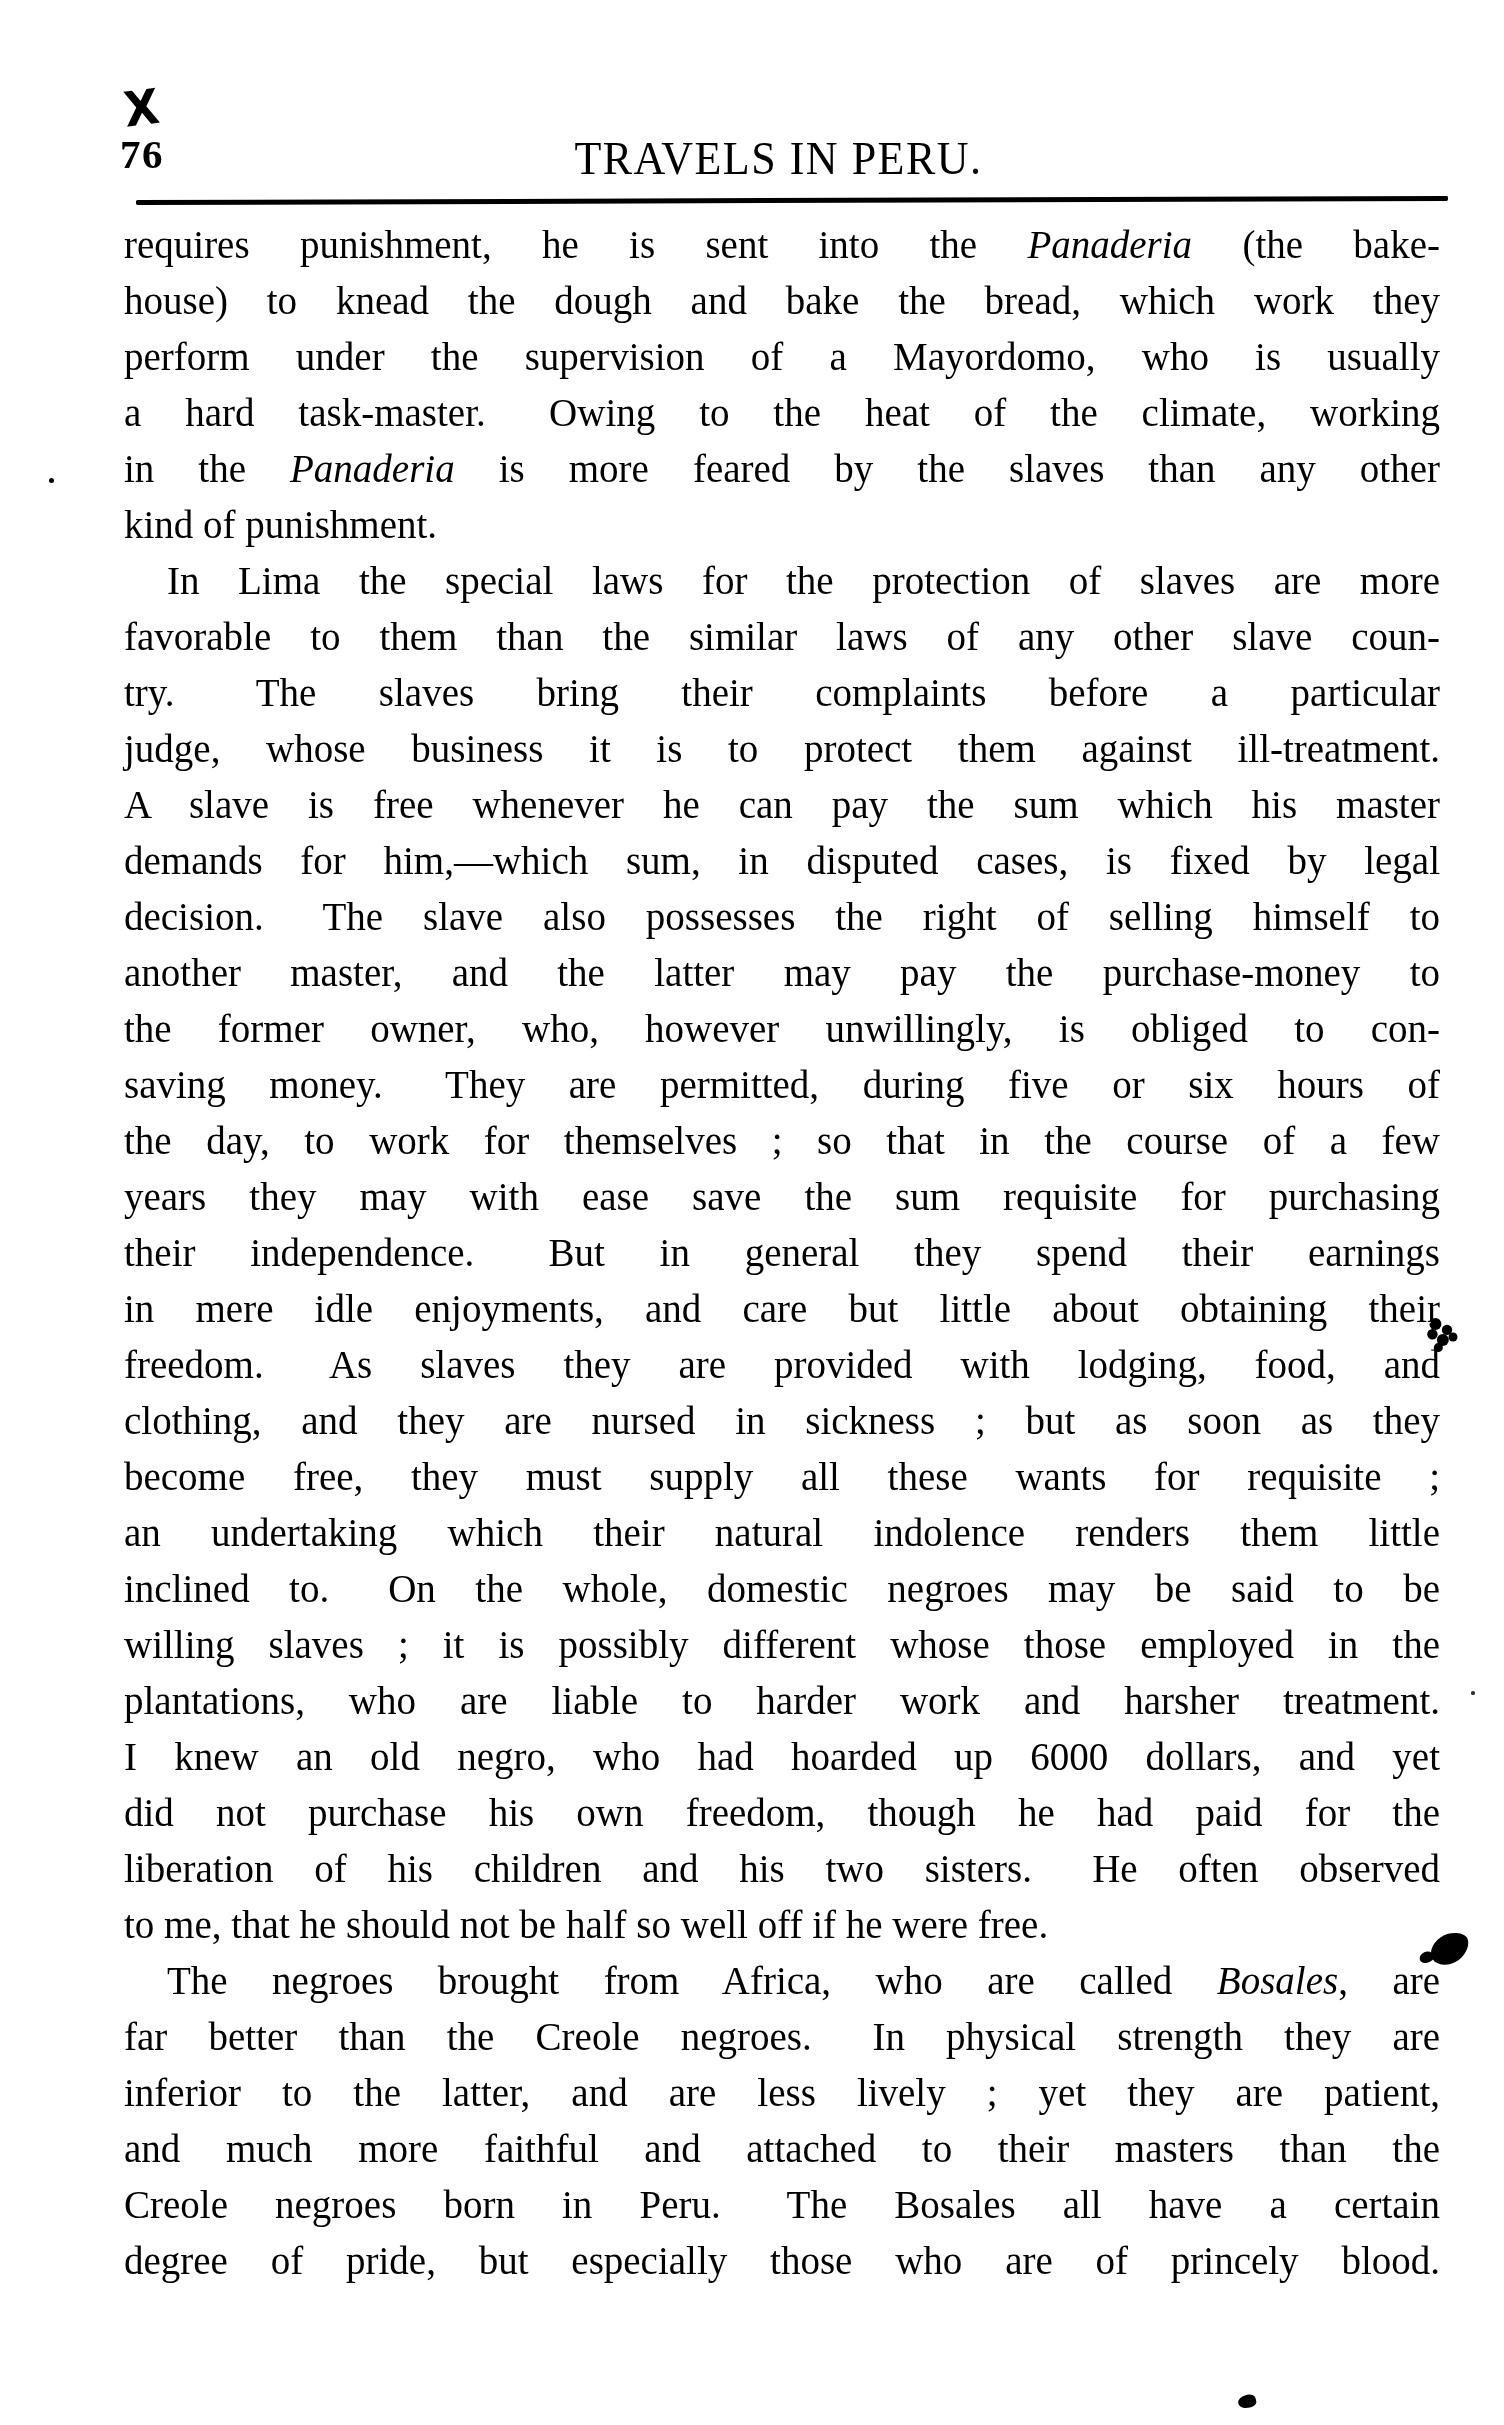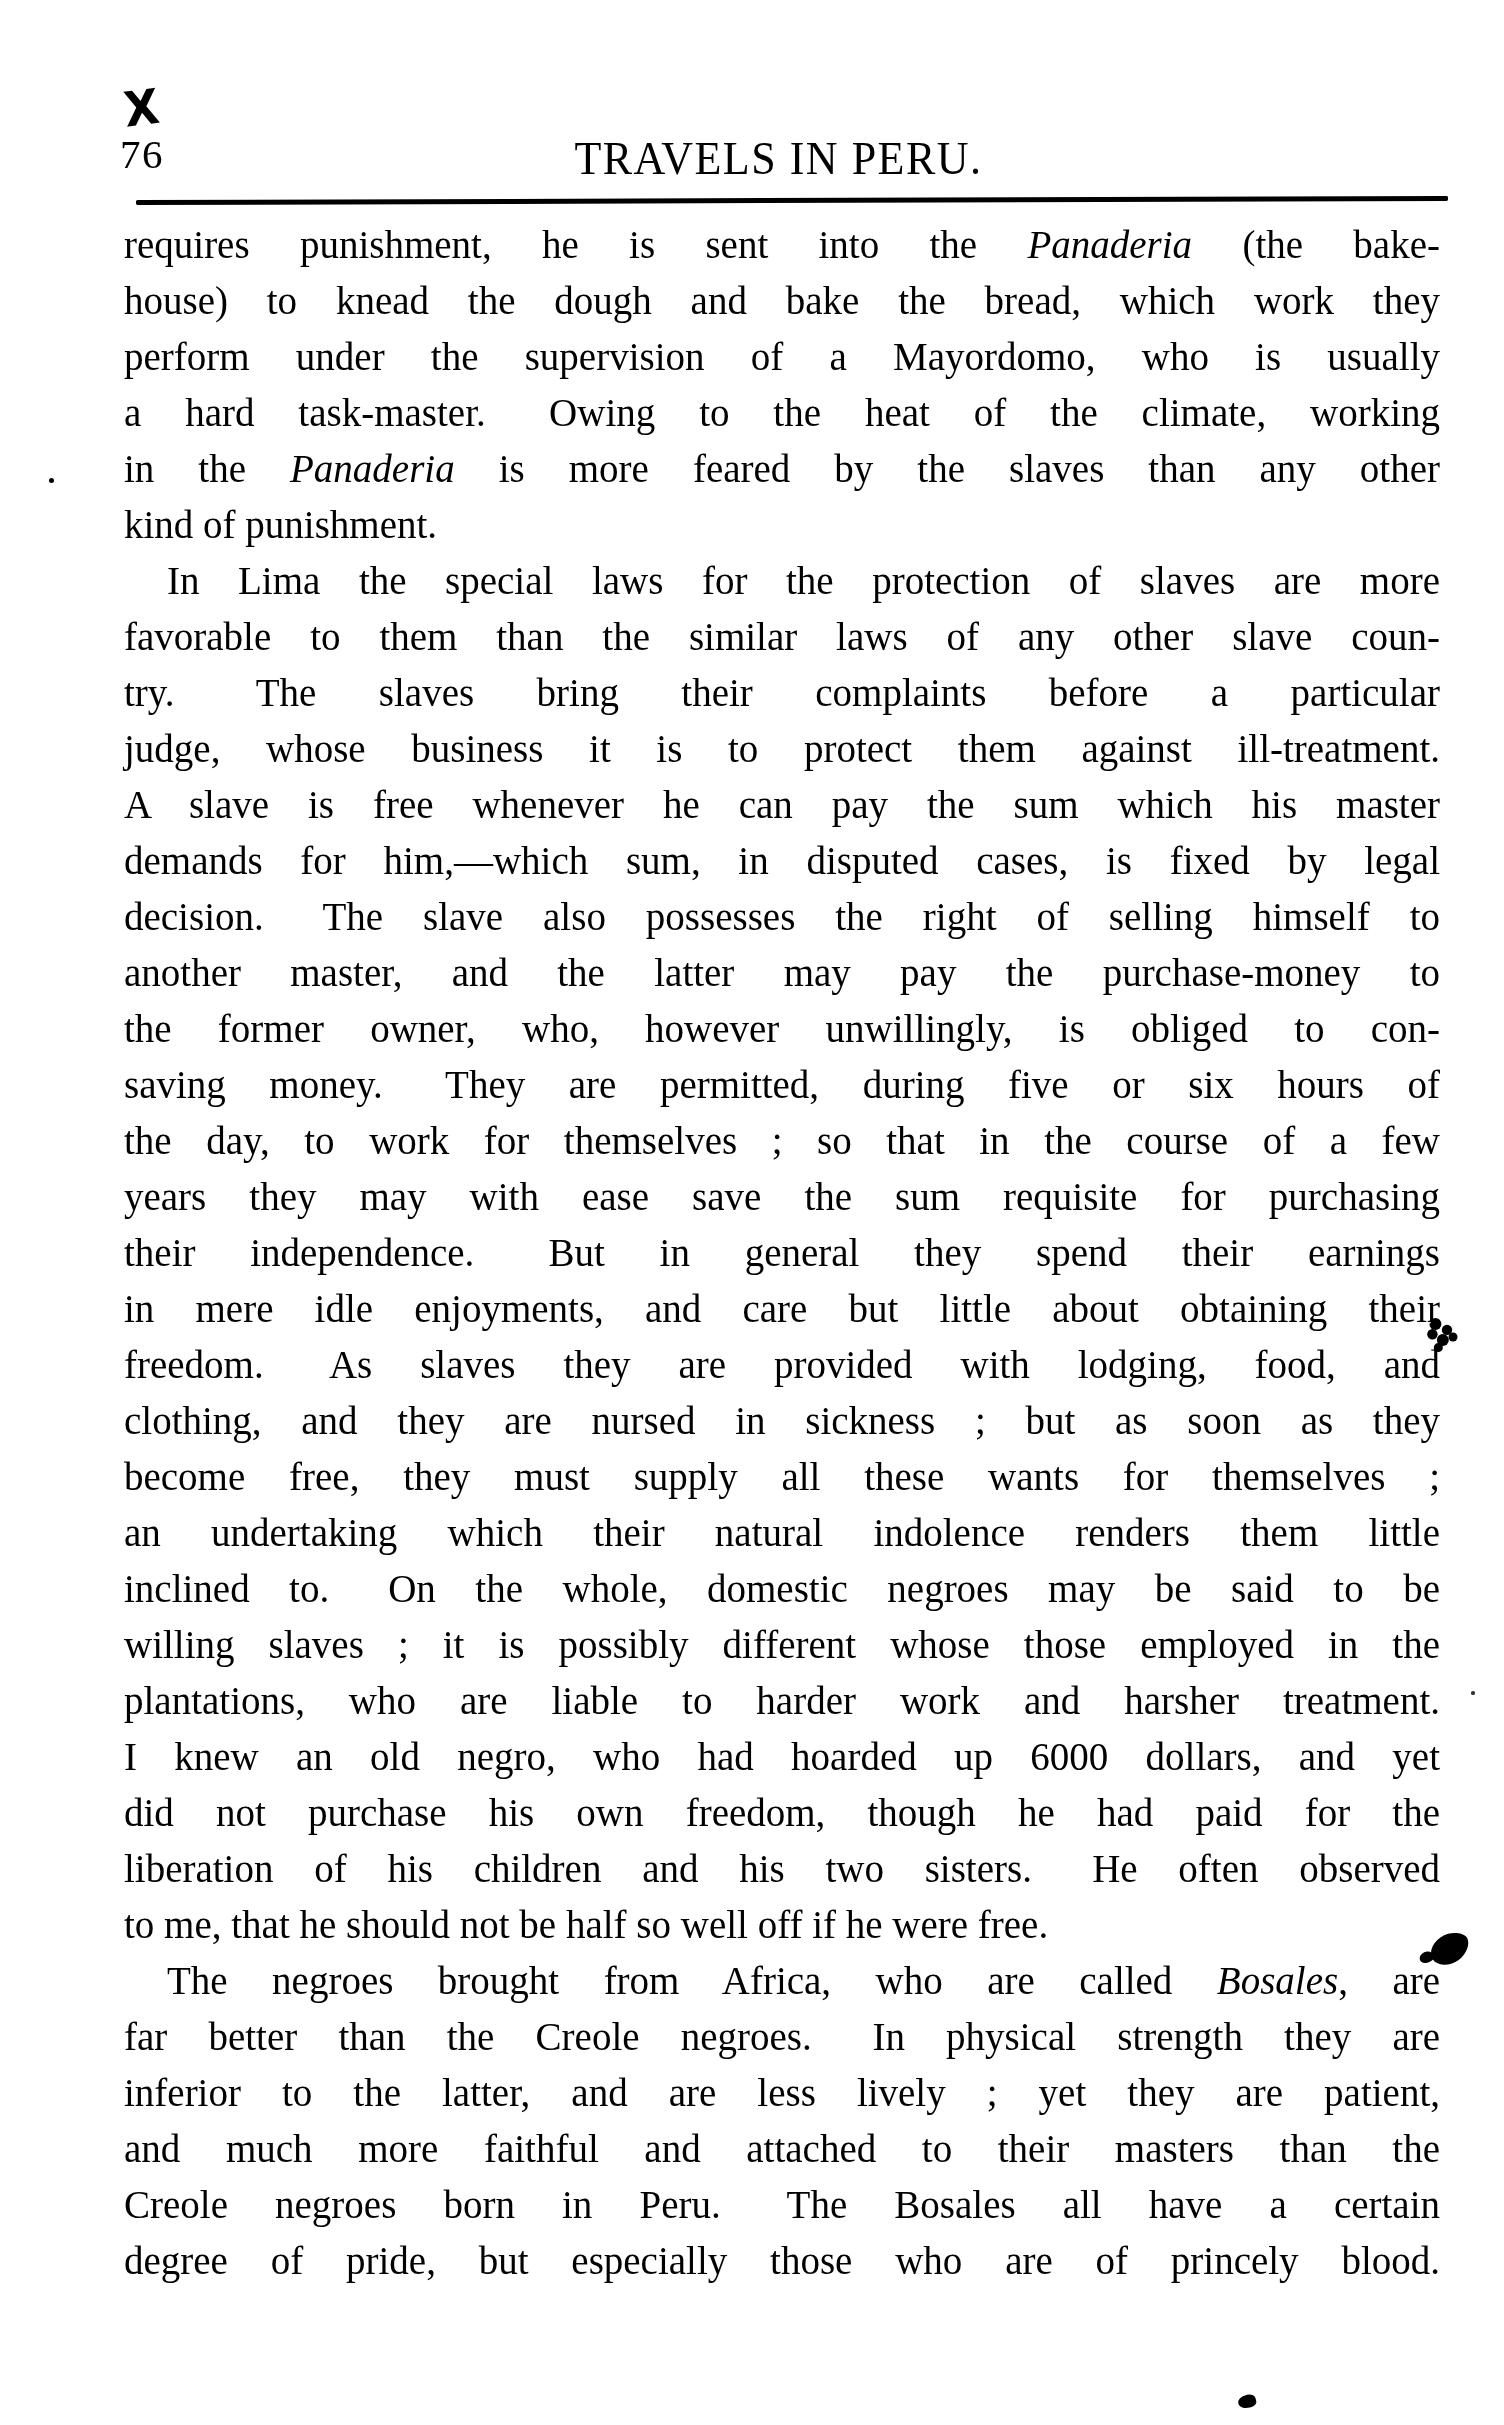--- a/index.html
+++ b/index.html
@@ -13,21 +13,21 @@
   }
   
   .hw-x {
     position:absolute; left:125px; top:87px;
     font-family:"DejaVu Sans",sans-serif;
     font-weight:700; font-size:43px; line-height:1;
     transform:rotate(-7deg) scale(1.05,1.12);
   }
   .page-num {
     position:absolute; left:120px; top:134px;
-    font-size:41px; font-weight:400; letter-spacing:1.5px; line-height:1;
+    font-size:41px; font-weight:700; letter-spacing:1.5px; line-height:1;
   }
   .running-title {
     position:absolute; left:0; top:137px; width:100%;
     text-align:center;
     font-size:44px; letter-spacing:1.5px; line-height:1;
     transform:translateX(26px) scaleY(1.06);
   }
   .head-rule {
     position:absolute; left:136px; top:198px;
     width:1312px; height:5.2px; background:#000;
@@ -109,21 +109,21 @@
       <div class="line"><span>decision.  The slave also possesses the right of selling himself to</span></div>
       <div class="line"><span>another master, and the latter may pay the purchase-money to</span></div>
       <div class="line"><span>the former owner, who, however unwillingly, is obliged to con-</span></div>
       <div class="line"><span>saving money.  They are permitted, during five or six hours of</span></div>
       <div class="line"><span>the day, to work for themselves ; so that in the course of a few</span></div>
       <div class="line"><span>years they may with ease save the sum requisite for purchasing</span></div>
       <div class="line"><span>their independence.  But in general they spend their earnings</span></div>
       <div class="line"><span>in mere idle enjoyments, and care but little about obtaining their</span></div>
       <div class="line"><span>freedom.  As slaves they are provided with lodging, food, and</span></div>
       <div class="line"><span>clothing, and they are nursed in sickness ; but as soon as they</span></div>
-      <div class="line"><span>become free, they must supply all these wants for themselves ;</span></div>
+      <div class="line"><span>become free, they must supply all these wants for requisite ;</span></div>
       <div class="line"><span>an undertaking which their natural indolence renders them little</span></div>
       <div class="line"><span>inclined to.  On the whole, domestic negroes may be said to be</span></div>
       <div class="line"><span>willing slaves ; it is possibly different whose those employed in the</span></div>
       <div class="line"><span>plantations, who are liable to harder work and harsher treatment.</span></div>
       <div class="line"><span>I knew an old negro, who had hoarded up 6000 dollars, and yet</span></div>
       <div class="line"><span>did not purchase his own freedom, though he had paid for the</span></div>
       <div class="line"><span>liberation of his children and his two sisters.  He often observed</span></div>
       <div class="line end"><span>to me, that he should not be half so well off if he were free.</span></div>
       <div class="line indent"><span>The negroes brought from Africa, who are called </span><em>Bosales</em><span>, are</span></div>
       <div class="line"><span>far better than the Creole negroes.  In physical strength they are</span></div>

